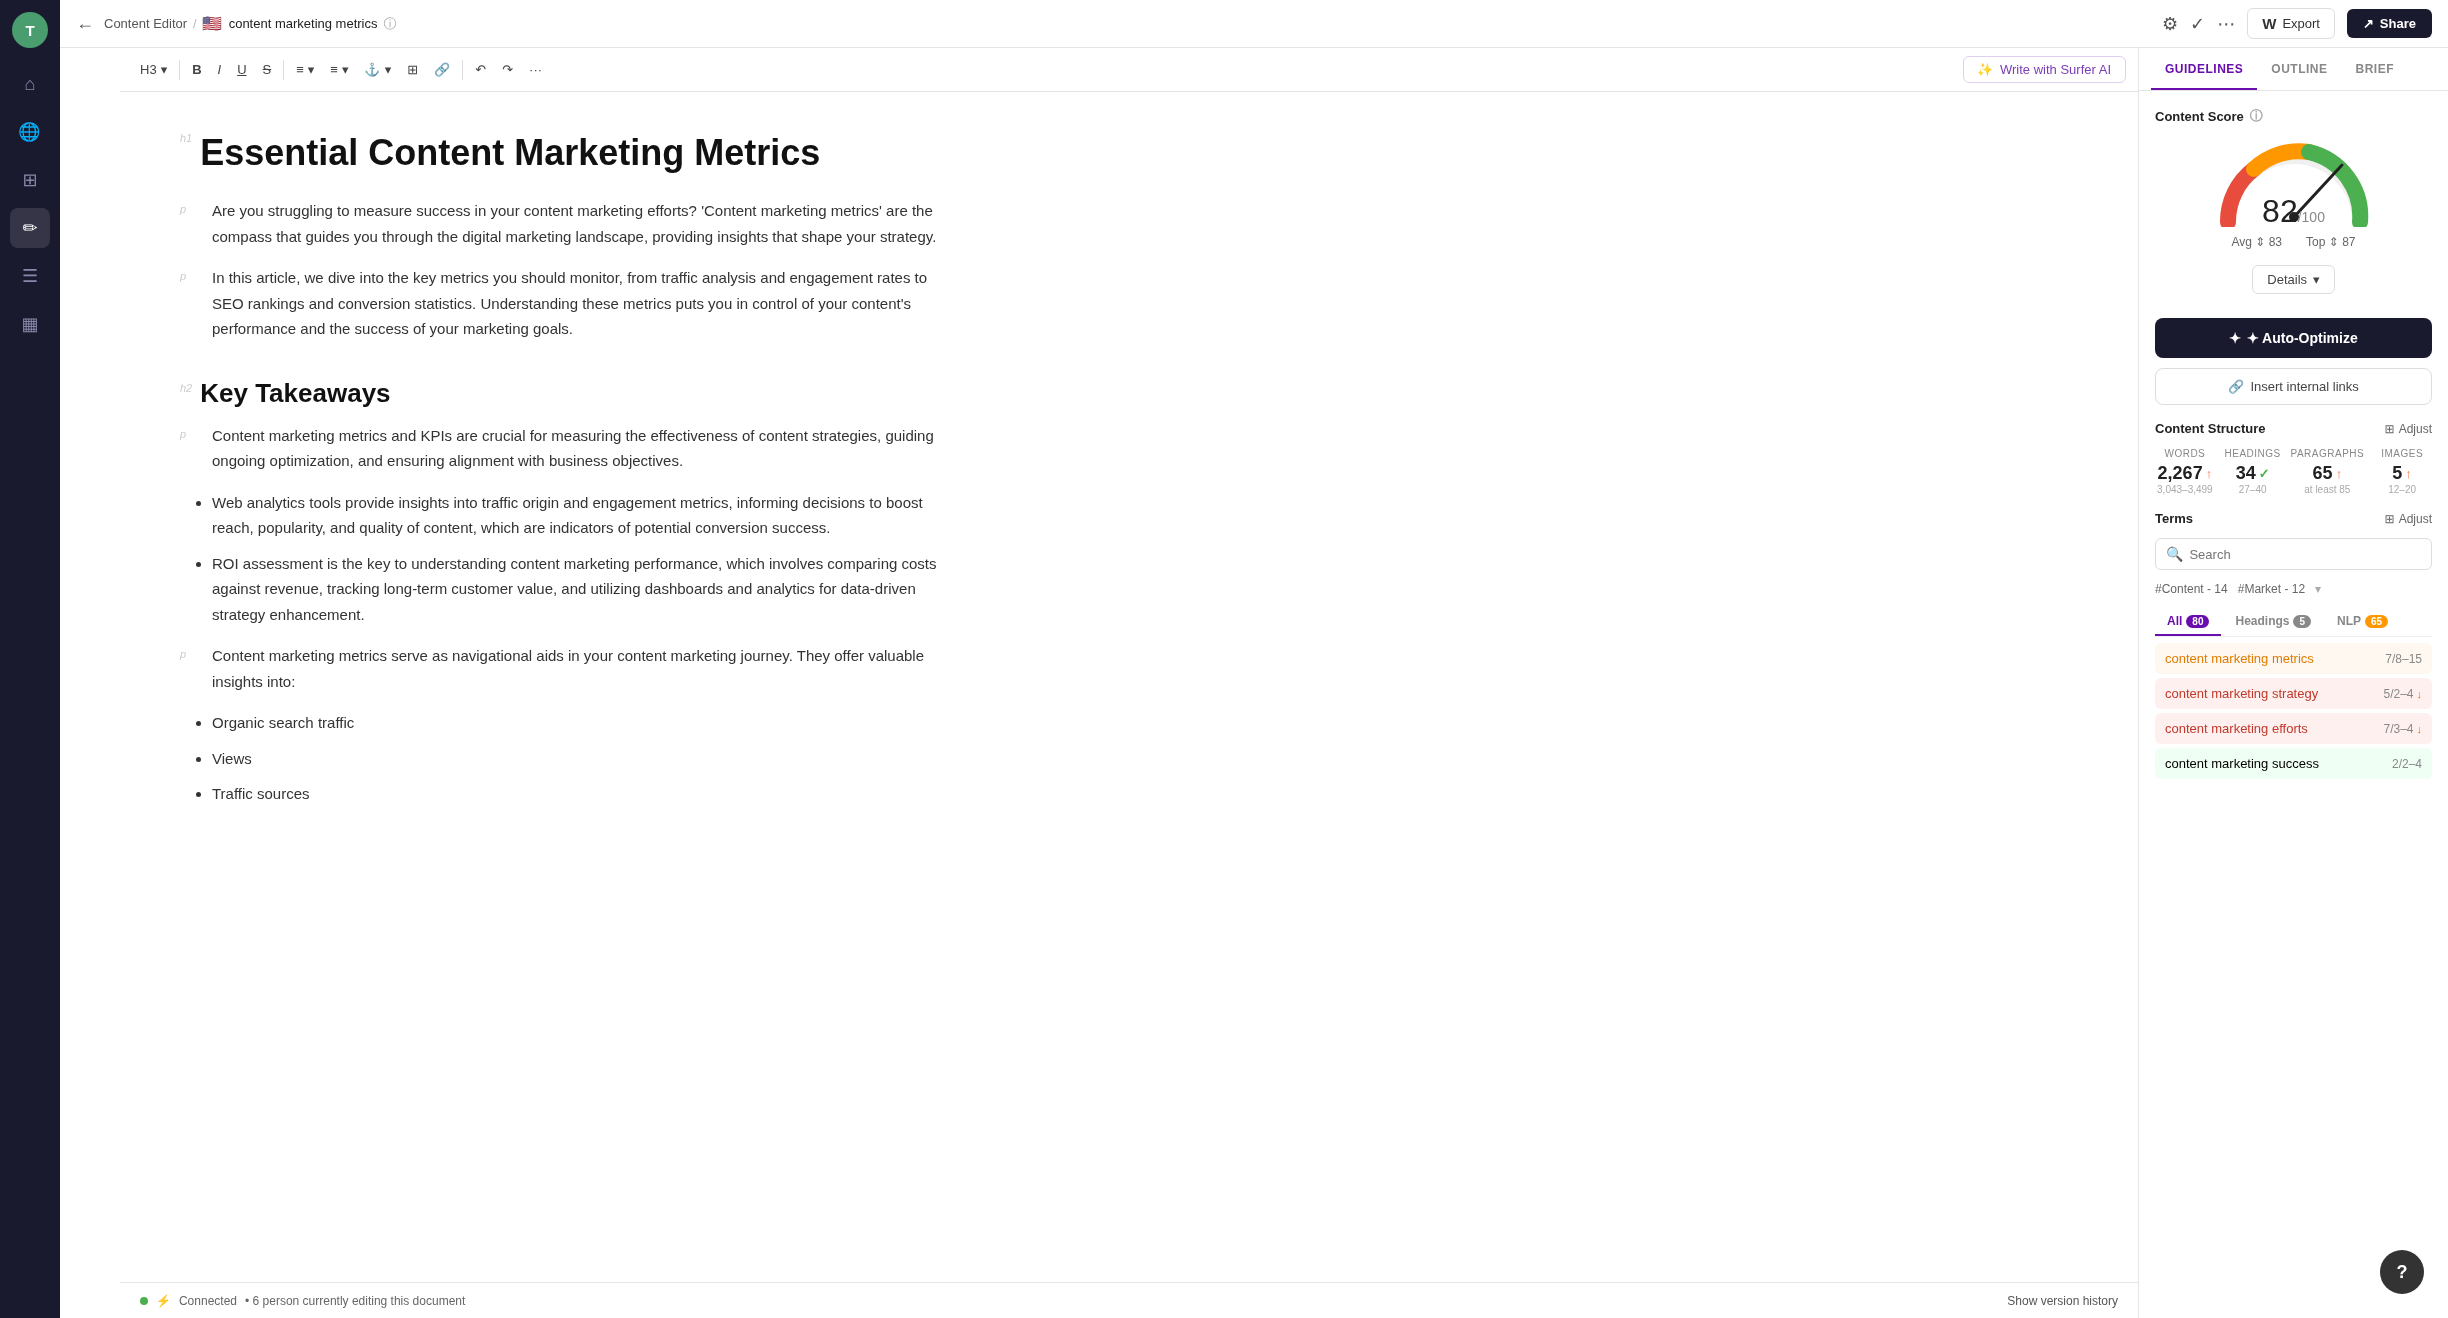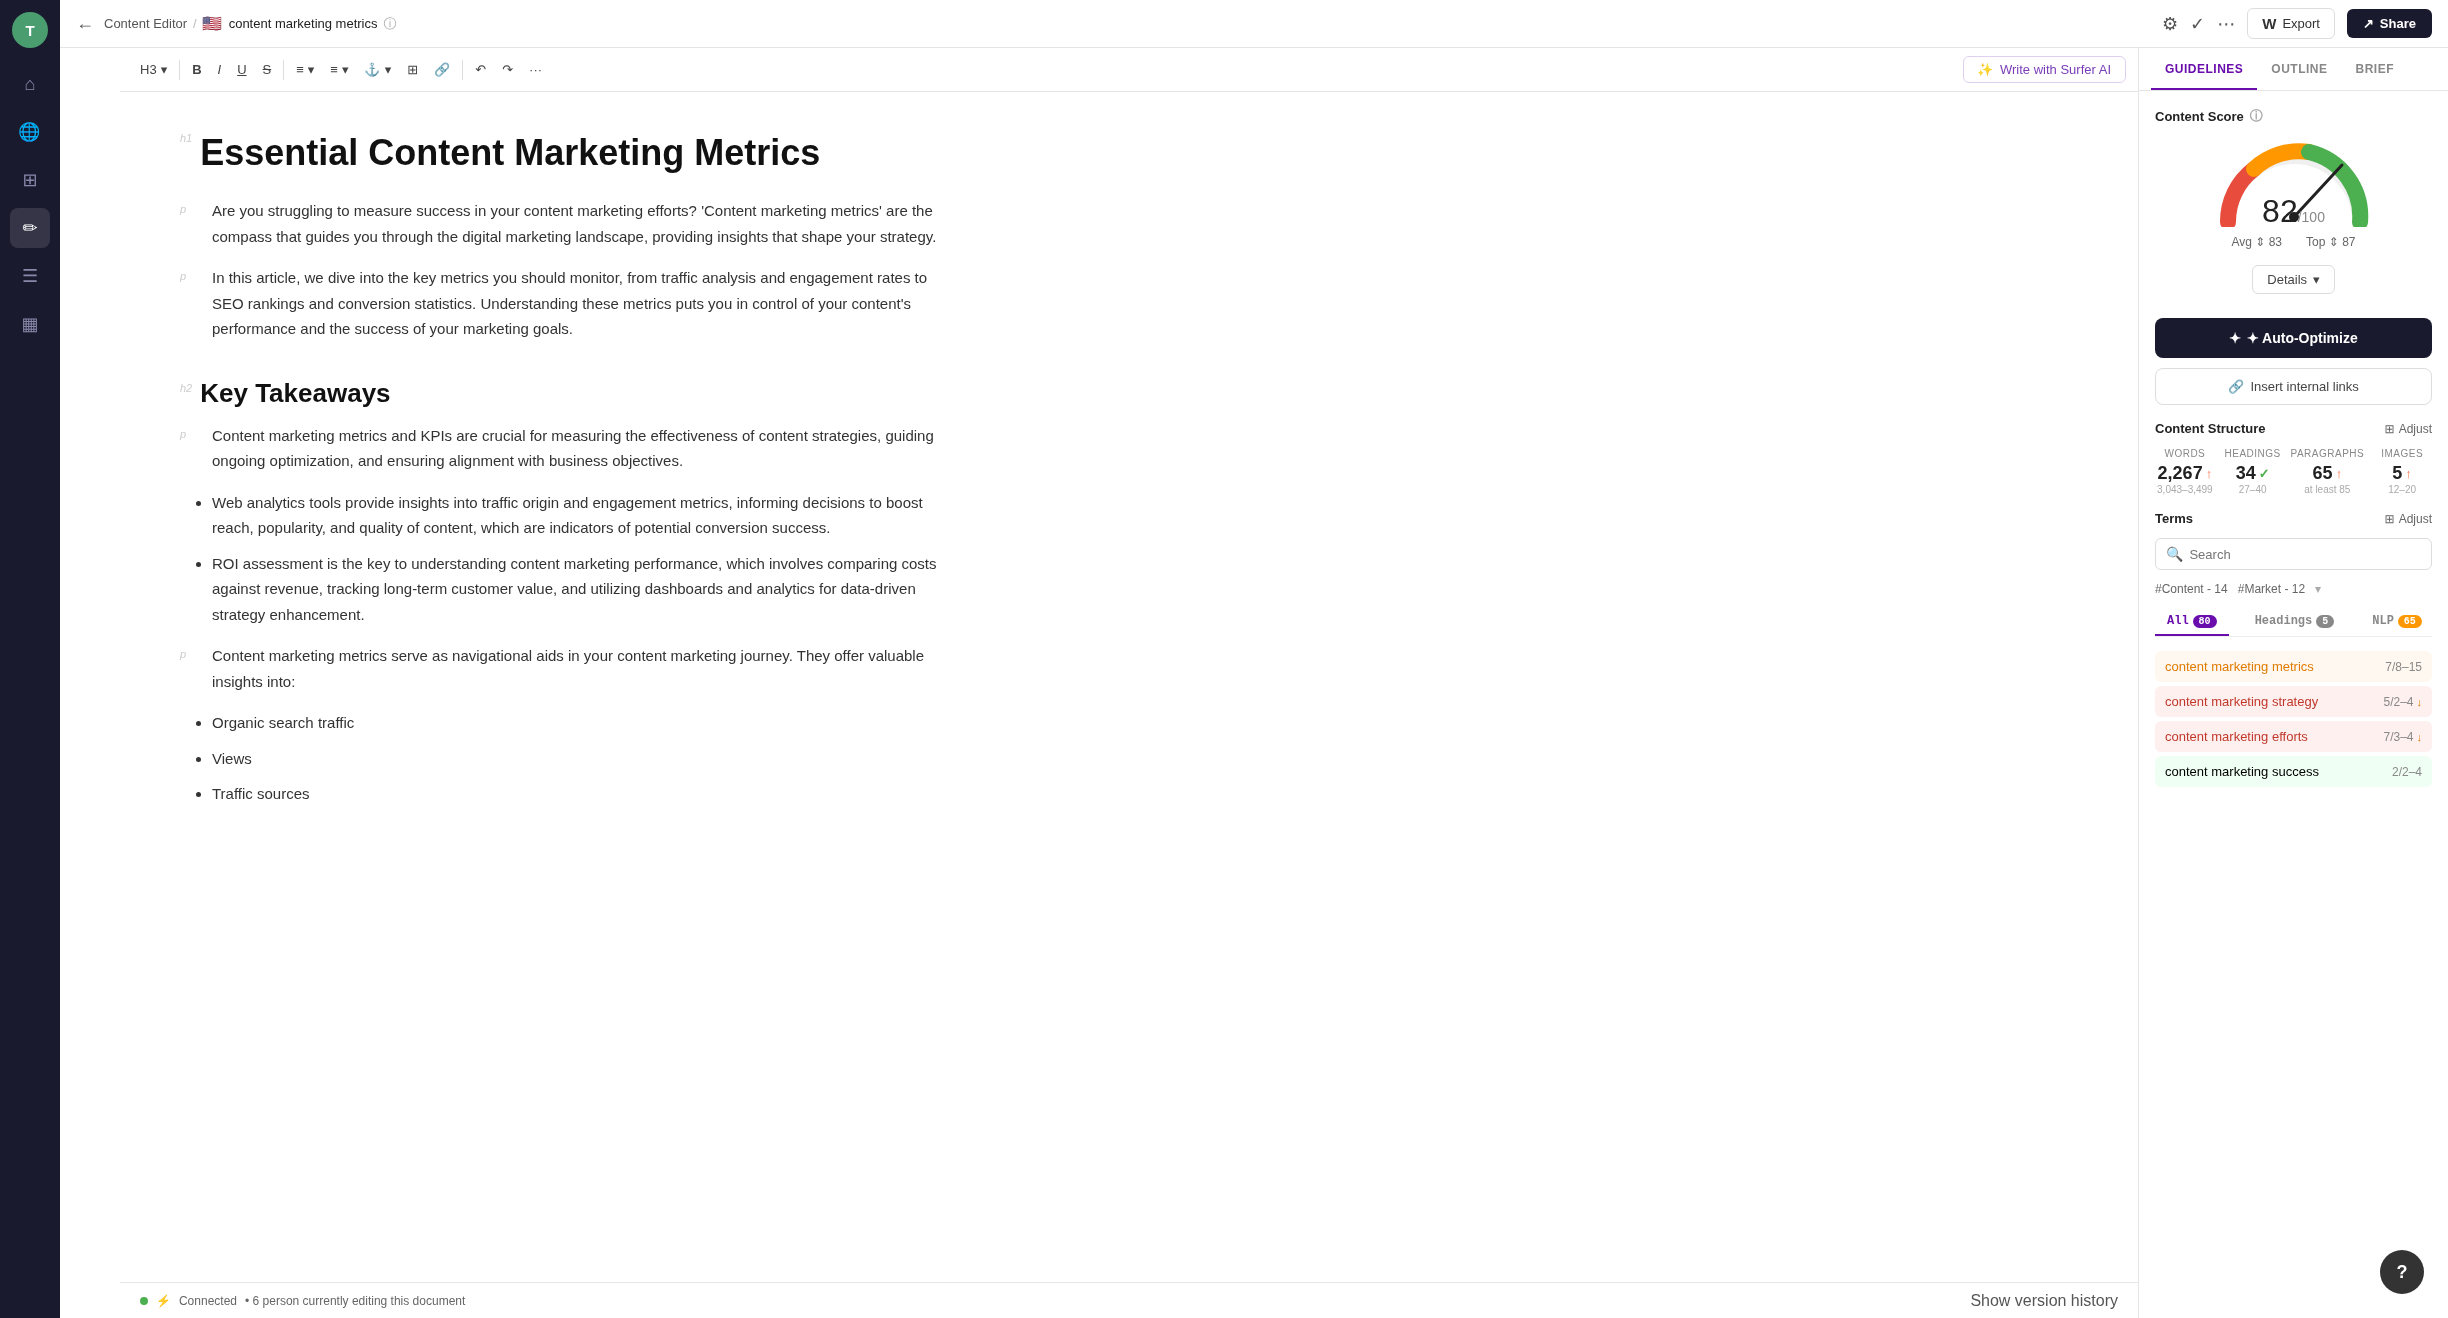--- a/index.html
+++ b/index.html
@@ -120,21 +120,21 @@
 
     
     .status-bar {
       height: 36px; background: #fff; border-top: 1px solid #e5e5e5;
       display: flex; align-items: center; padding: 0 20px;
       font-size: 12px; color: #666; gap: 8px;
       flex-shrink: 0;
     }
     .status-dot { width: 8px; height: 8px; background: #4CAF50; border-radius: 50%; }
     .status-right { margin-left: auto; }
-    .show-history-btn { background: none; border: none; cursor: pointer; color: #555; font-size: 16px; font-weight: 500; margin-left: 40px; }
+    .show-history-btn { background: none; border: none; cursor: pointer; color: #555; font-size: 12px; font-weight: 500; margin-left: 40px; }
 
     
     .right-panel {
       width: 310px;
       border-left: 1px solid #e5e5e5;
       display: flex;
       flex-direction: column;
       overflow: hidden;
       flex-shrink: 0;
     }
@@ -224,21 +224,21 @@
     }
     .search-icon { color: #aaa; font-size: 14px; }
     .search-input {
       border: none; outline: none; font-size: 13px; color: #333; width: 100%; background: transparent;
     }
 
     .content-tags { display: flex; gap: 10px; font-size: 12px; color: #666; margin-bottom: 12px; flex-wrap: wrap; }
     .content-tag { cursor: pointer; }
 
     
-    .filter-tabs { display: flex; gap: 14px; margin-bottom: 14px; border-bottom: 1px solid #eee; font-family: Liberation Mono, monospace; }
+    .filter-tabs { display: flex; gap: 2px; margin-bottom: 6px; border-bottom: 1px solid #eee; }
     .filter-tab {
       padding: 6px 12px; font-size: 12px; font-weight: 600; color: #888; cursor: pointer;
       border-bottom: 2px solid transparent; display: flex; align-items: center; gap: 4px;
     }
     .filter-tab.active { color: #6a0dad; border-bottom-color: #6a0dad; }
     .filter-badge {
       padding: 1px 6px; border-radius: 10px; font-size: 10px; font-weight: 700;
     }
     .badge-purple { background: #6a0dad; color: #fff; }
     .badge-gray { background: #888; color: #fff; }

